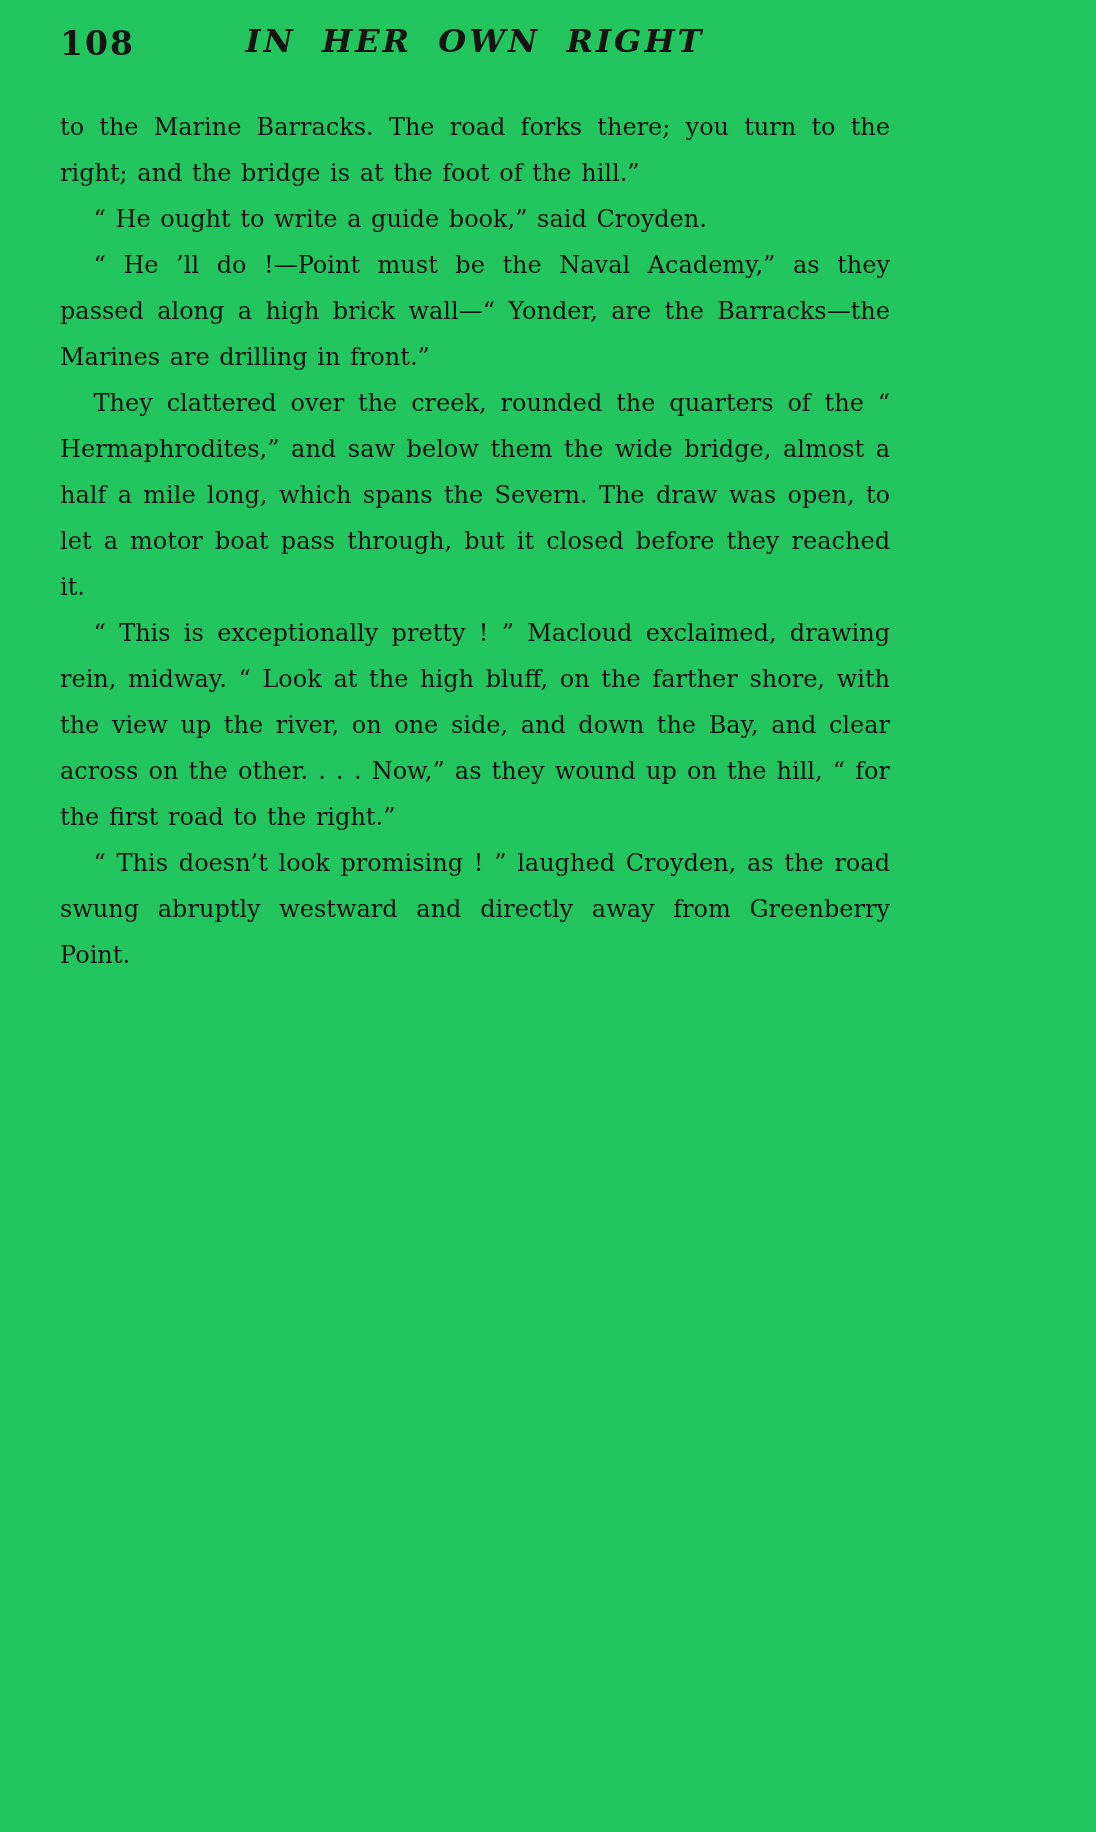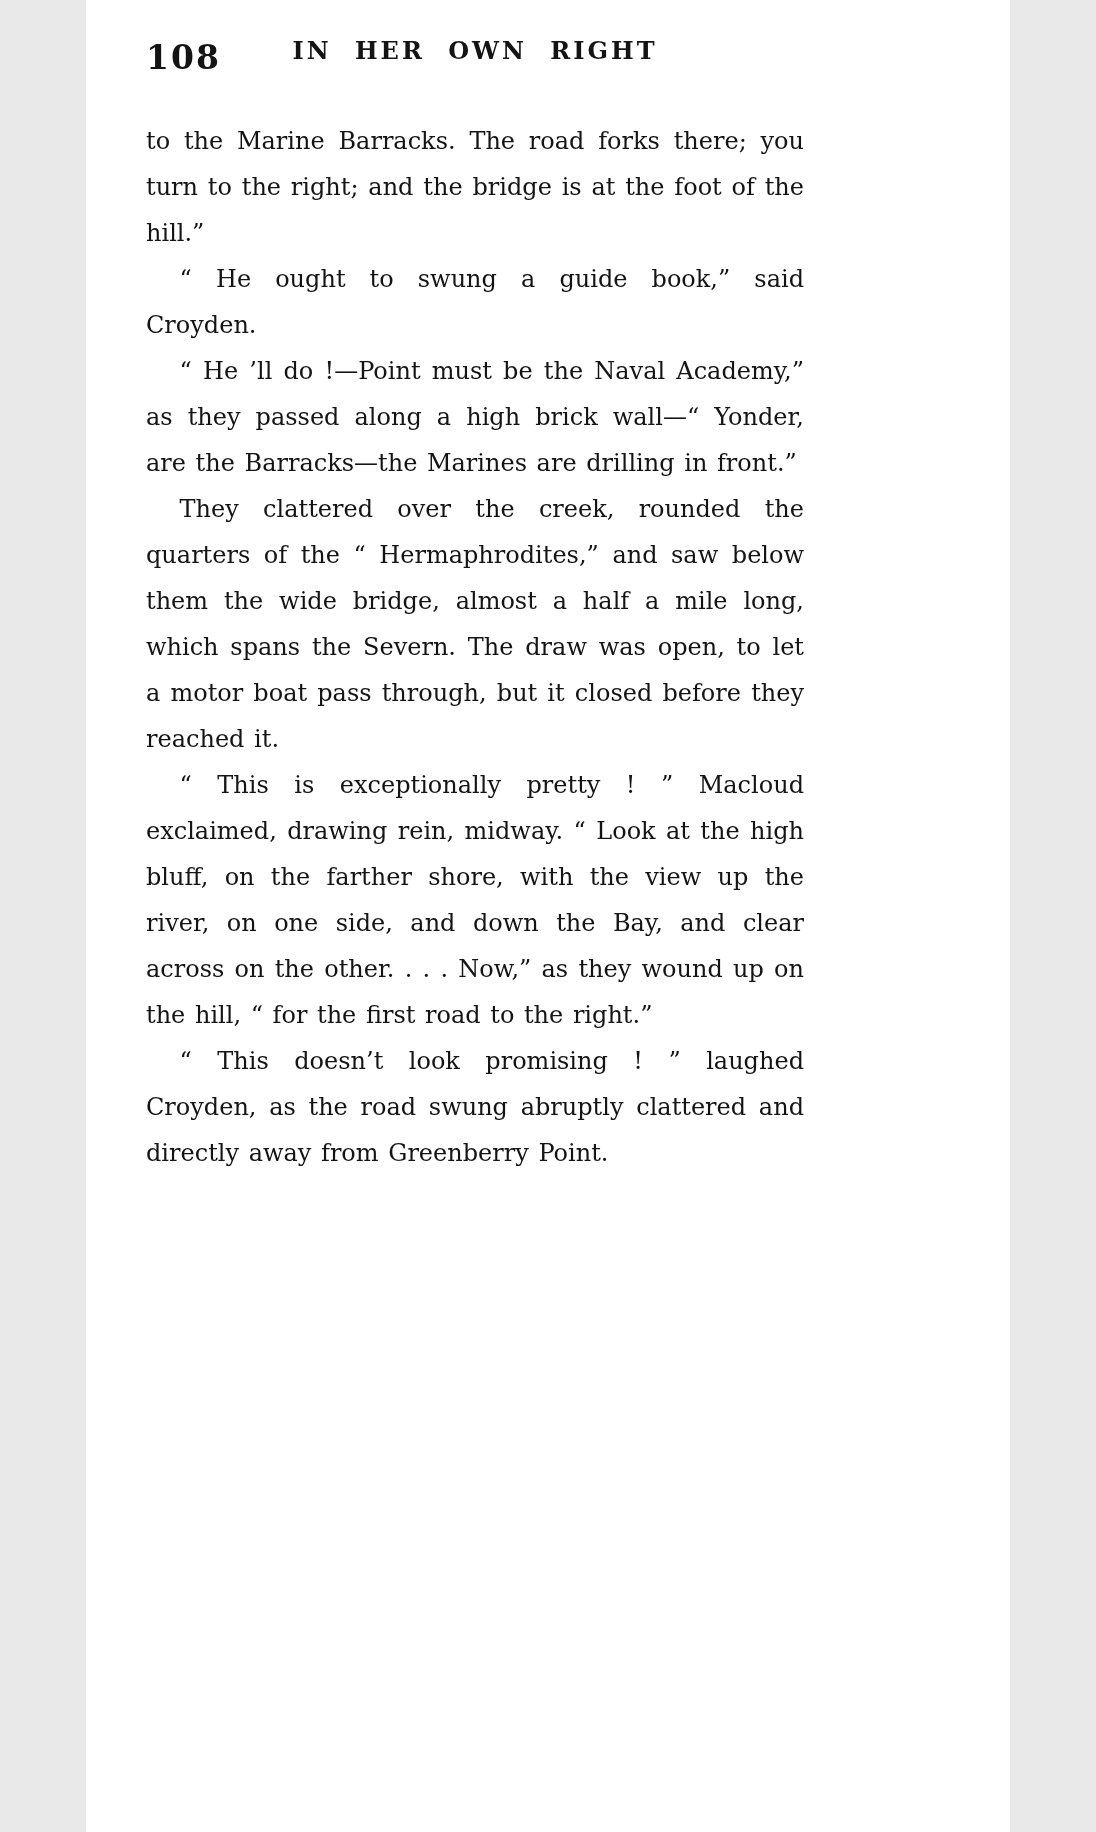--- a/index.html
+++ b/index.html
@@ -2,50 +2,51 @@
 <html><head>
 <meta charset="utf-8">
 <style>
   html, body {
     margin: 0;
     padding: 0;
     background: #e9e9e9;
   }
   .page {
     position: relative;
-    width: 924px;
+    width: 1096px;
     min-height: 1832px;
     margin: 0 auto;
-    background: #ffffff;
+    background: #22c55e;
     color: #141414;
     font-family: "DejaVu Serif", serif;
     box-sizing: border-box;
-    padding: 36px 206px 60px 60px;
+    padding: 22px 206px 60px 60px;
   }
   .page-header {
     position: relative;
     height: 52px;
     margin-bottom: 30px;
   }
   .page-number {
     position: absolute;
     left: 0;
     top: 2px;
     font-size: 33px;
     font-weight: bold;
     letter-spacing: 2px;
   }
   .running-title {
     display: block;
     text-align: center;
-    font-size: 24px;
+    font-size: 32px;
     font-weight: bold;
     letter-spacing: 3px;
     word-spacing: 12px;
     white-space: nowrap;
+    font-style: italic;
   }
   .page-body {
     font-size: 24px;
     line-height: 46px;
     text-align: justify;
     word-spacing: 2px;
   }
   .para {
     margin: 0;
     text-indent: 1.4em;
@@ -59,20 +60,20 @@
 
 <div class="page">
 
   <header class="page-header">
     <span class="page-number">108</span>
     <span class="running-title">IN HER OWN RIGHT</span>
   </header>
 
   <main class="page-body">
     <p class="para noindent">to the Marine Barracks.  The road forks there; you turn to the right; and the bridge is at the foot of the hill.”</p>
-    <p class="para">“ He ought to swung a guide book,” said Croyden.</p>
+    <p class="para">“ He ought to write a guide book,” said Croyden.</p>
     <p class="para">“ He ’ll do !—Point must be the Naval Academy,” as they passed along a high brick wall—“ Yonder, are the Barracks—the Marines are drilling in front.”</p>
     <p class="para">They clattered over the creek, rounded the quarters of the “ Hermaphrodites,” and saw below them the wide bridge, almost a half a mile long, which spans the Severn.  The draw was open, to let a motor boat pass through, but it closed before they reached it.</p>
     <p class="para">“ This is exceptionally pretty ! ” Macloud exclaimed, drawing rein, midway.  “ Look at the high bluff, on the farther shore, with the view up the river, on one side, and down the Bay, and clear across on the other. . . . Now,” as they wound up on the hill, “ for the first road to the right.”</p>
-    <p class="para">“ This doesn’t look promising ! ”  laughed Croyden, as the road swung abruptly clattered and directly away from Greenberry Point.</p>
+    <p class="para">“ This doesn’t look promising ! ”  laughed Croyden, as the road swung abruptly westward and directly away from Greenberry Point.</p>
   </main>
 
 </div>
 
 </body></html>

